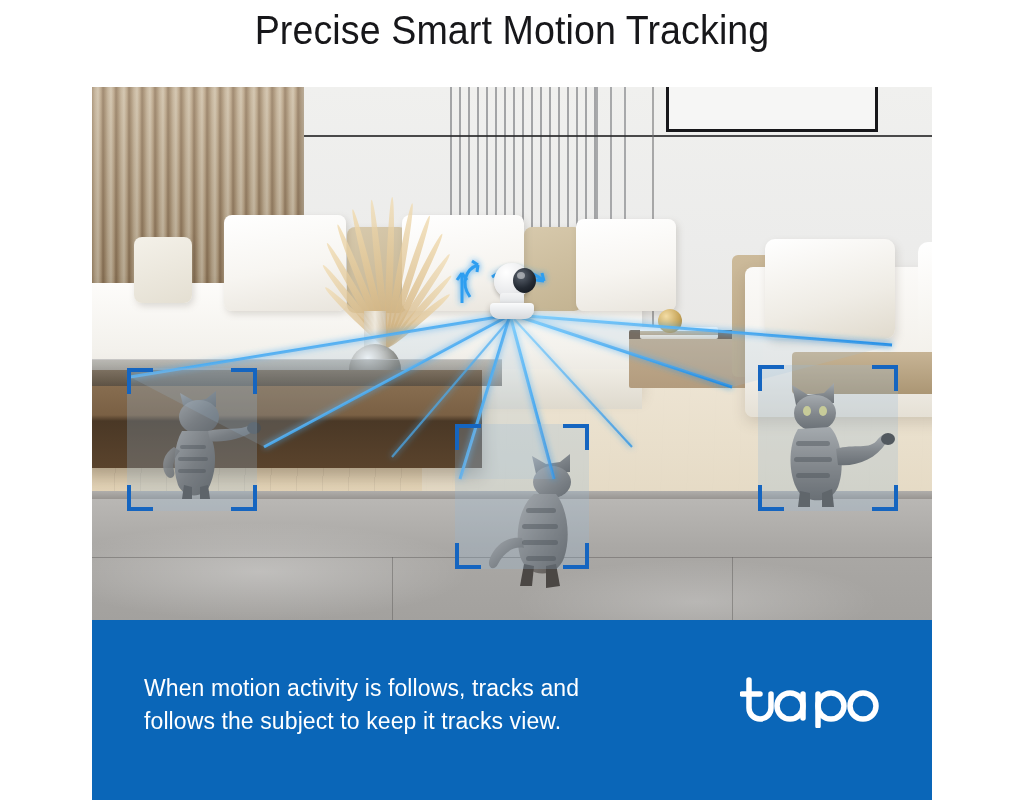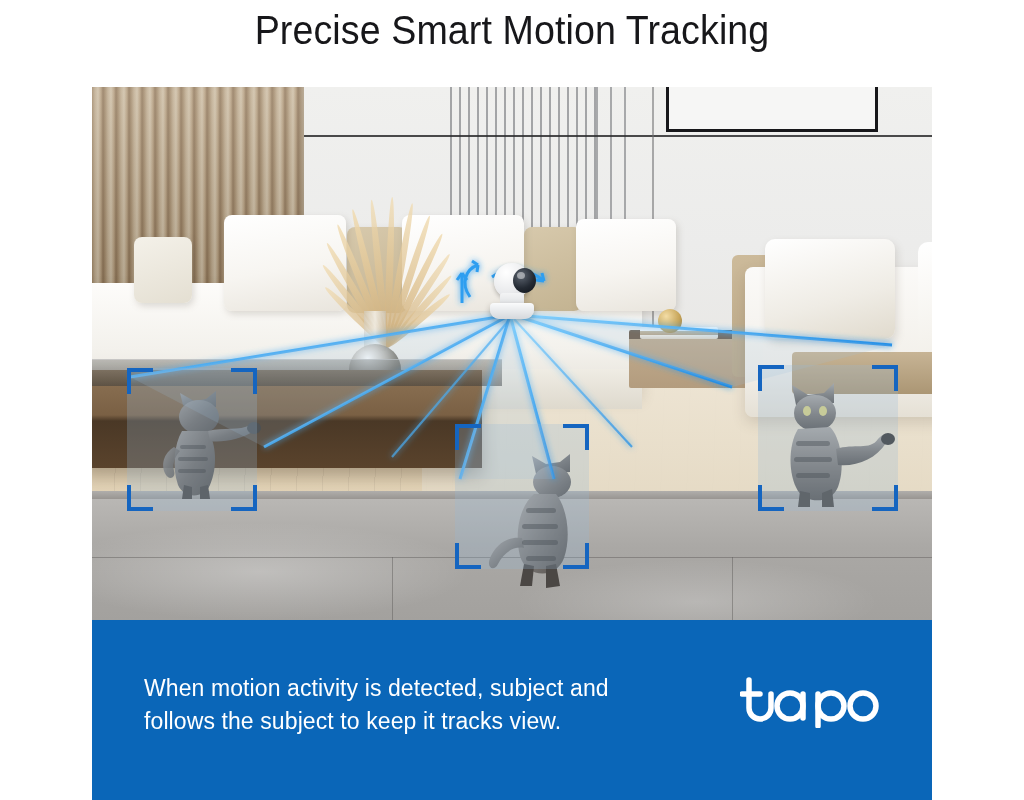--- a/index.html
+++ b/index.html
@@ -459,21 +459,21 @@
         <div class="cam-lens"></div>
       </div>
       <div class="cam-neck"></div>
       <div class="cam-base"></div>
     </div>
 
   </div>
 
   <div class="band">
     <div class="band-text">
-      <span>When motion activity is detected, subject and</span>
+      <span>When motion activity is follows, tracks and</span>
       <span>follows the subject to keep it tracks view.</span>
     </div>
     <svg class="logo" viewBox="0 0 290 112">
       <g fill="none" stroke="#ffffff" stroke-width="11" stroke-linecap="round">
 
         <path d="M18 16 L18 72 a22 22 0 0 0 22 22 a22 22 0 0 0 22 -22 L62 44"></path>
         <path d="M4 44 L40 44"></path>
 
         <circle cx="100" cy="68" r="26"></circle>
         <path d="M126 44 L126 92"></path>

